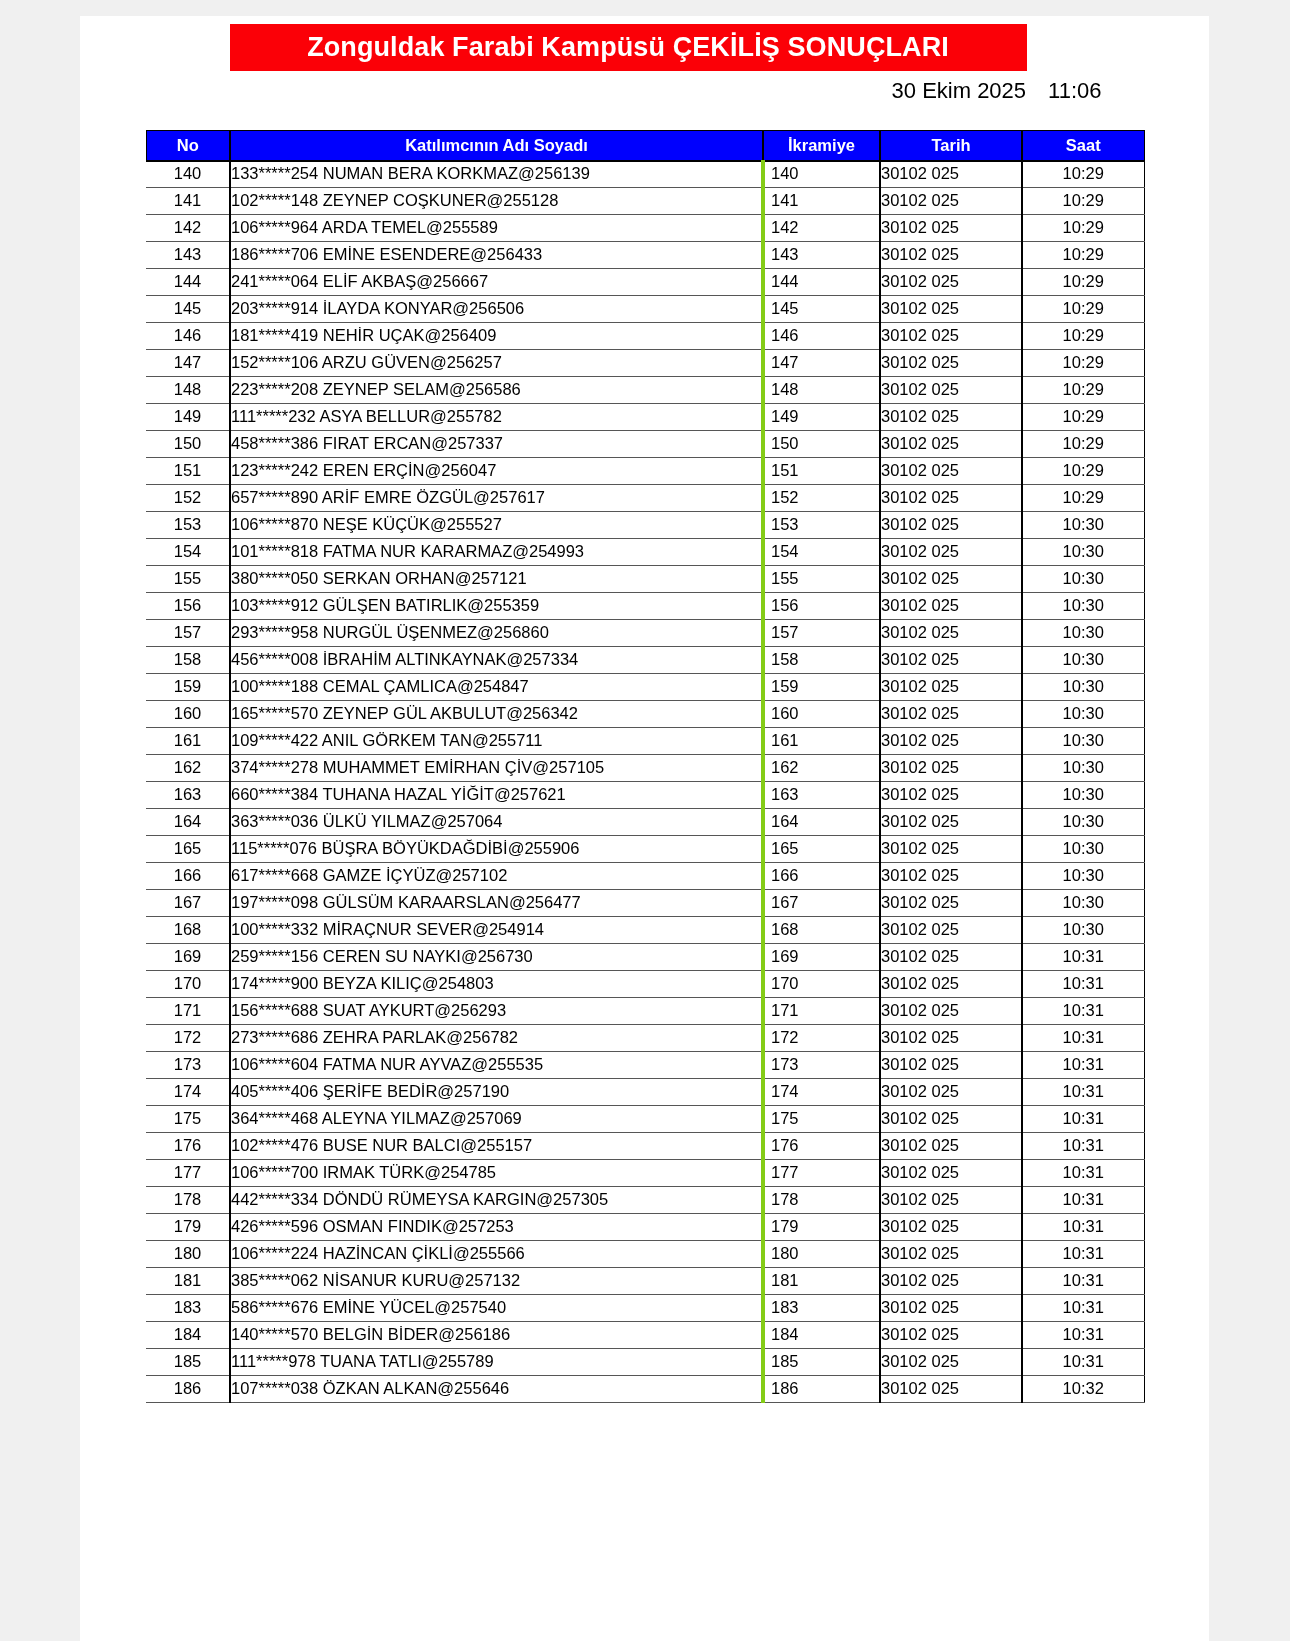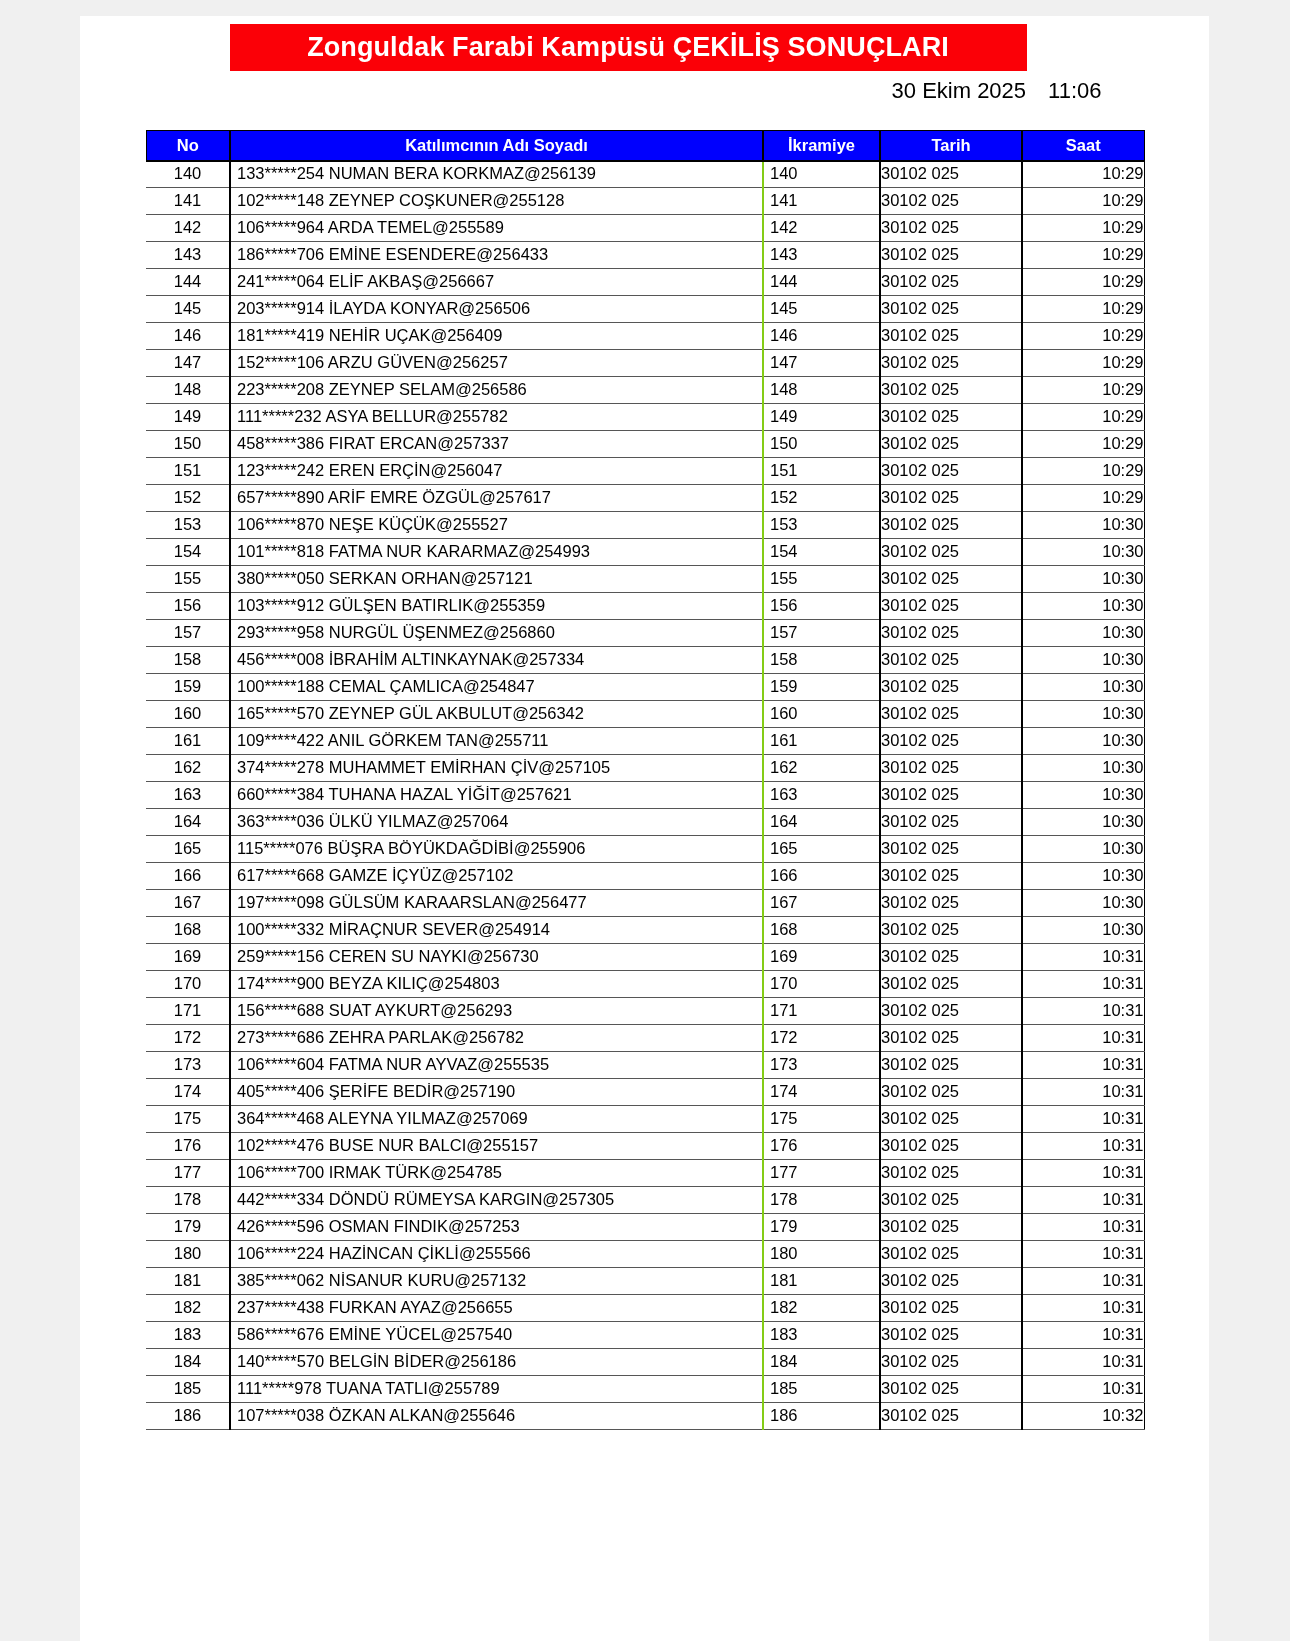--- a/index.html
+++ b/index.html
@@ -107,33 +107,32 @@
     vertical-align: middle;
     white-space: nowrap;
     overflow: hidden;
   }
   table.results tbody td.cell-no {
     text-align: center;
     border-right: 2px solid #000000;
   }
   table.results tbody td.cell-name {
     text-align: left;
-    padding-left: 6px;
-    border-right: 2px solid #84cc16;
+    border-right: 4px solid #84cc16;
   }
   table.results tbody td.cell-prize {
     text-align: left;
     padding-left: 6px;
     border-right: 2px solid #000000;
   }
   table.results tbody td.cell-date {
     border-right: 2px solid #000000;
   }
   table.results tbody td.cell-time {
-    text-align: right;
+    text-align: center;
     border-right: 1px solid #000000;
   }
   table.results tbody tr:first-child td {
     border-top: none;
   }
 </style>
 </head>
 <body>
 
 <div class="page">
@@ -453,27 +452,20 @@
             <td class="cell-time">10:31</td>
           </tr>
           <tr>
             <td class="cell-no">181</td>
             <td class="cell-name">385*****062 NİSANUR KURU@257132</td>
             <td class="cell-prize">181</td>
             <td class="cell-date">30102 025</td>
             <td class="cell-time">10:31</td>
           </tr>
           <tr>
-            <td class="cell-no">182</td>
-            <td class="cell-name">237*****438 FURKAN AYAZ@256655</td>
-            <td class="cell-prize">182</td>
-            <td class="cell-date">30102 025</td>
-            <td class="cell-time">10:31</td>
-          </tr>
-          <tr>
             <td class="cell-no">183</td>
             <td class="cell-name">586*****676 EMİNE YÜCEL@257540</td>
             <td class="cell-prize">183</td>
             <td class="cell-date">30102 025</td>
             <td class="cell-time">10:31</td>
           </tr>
           <tr>
             <td class="cell-no">184</td>
             <td class="cell-name">140*****570 BELGİN BİDER@256186</td>
             <td class="cell-prize">184</td>

